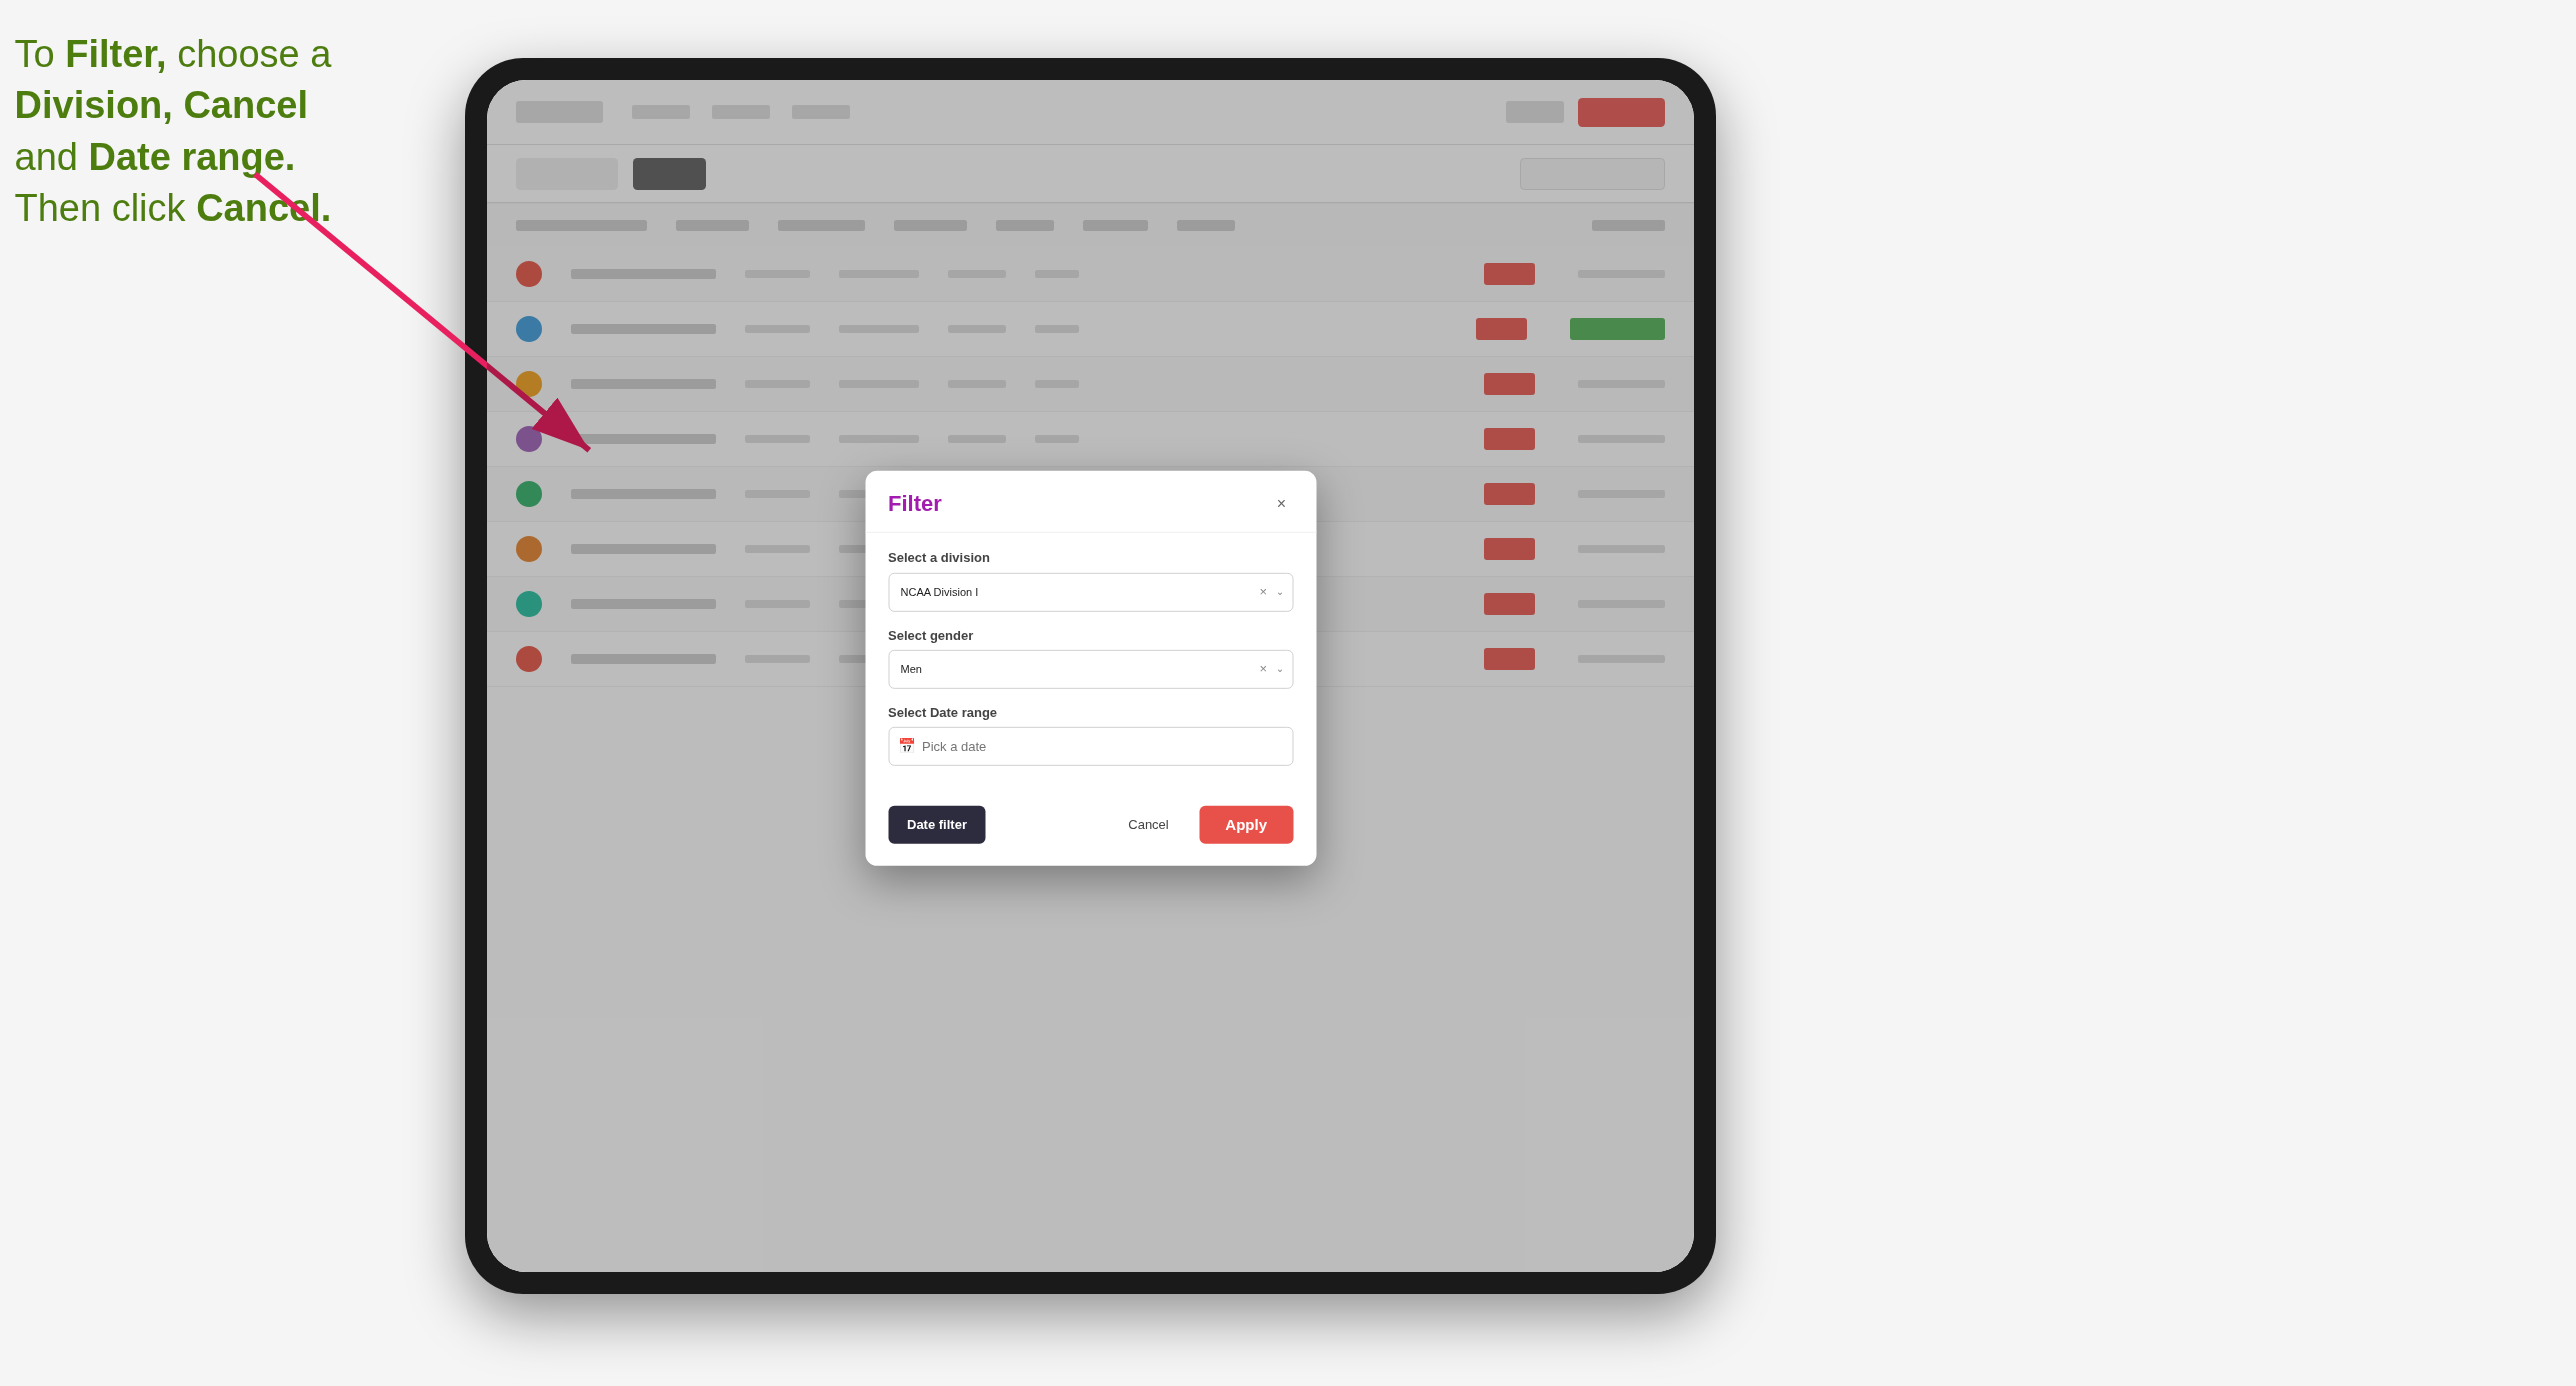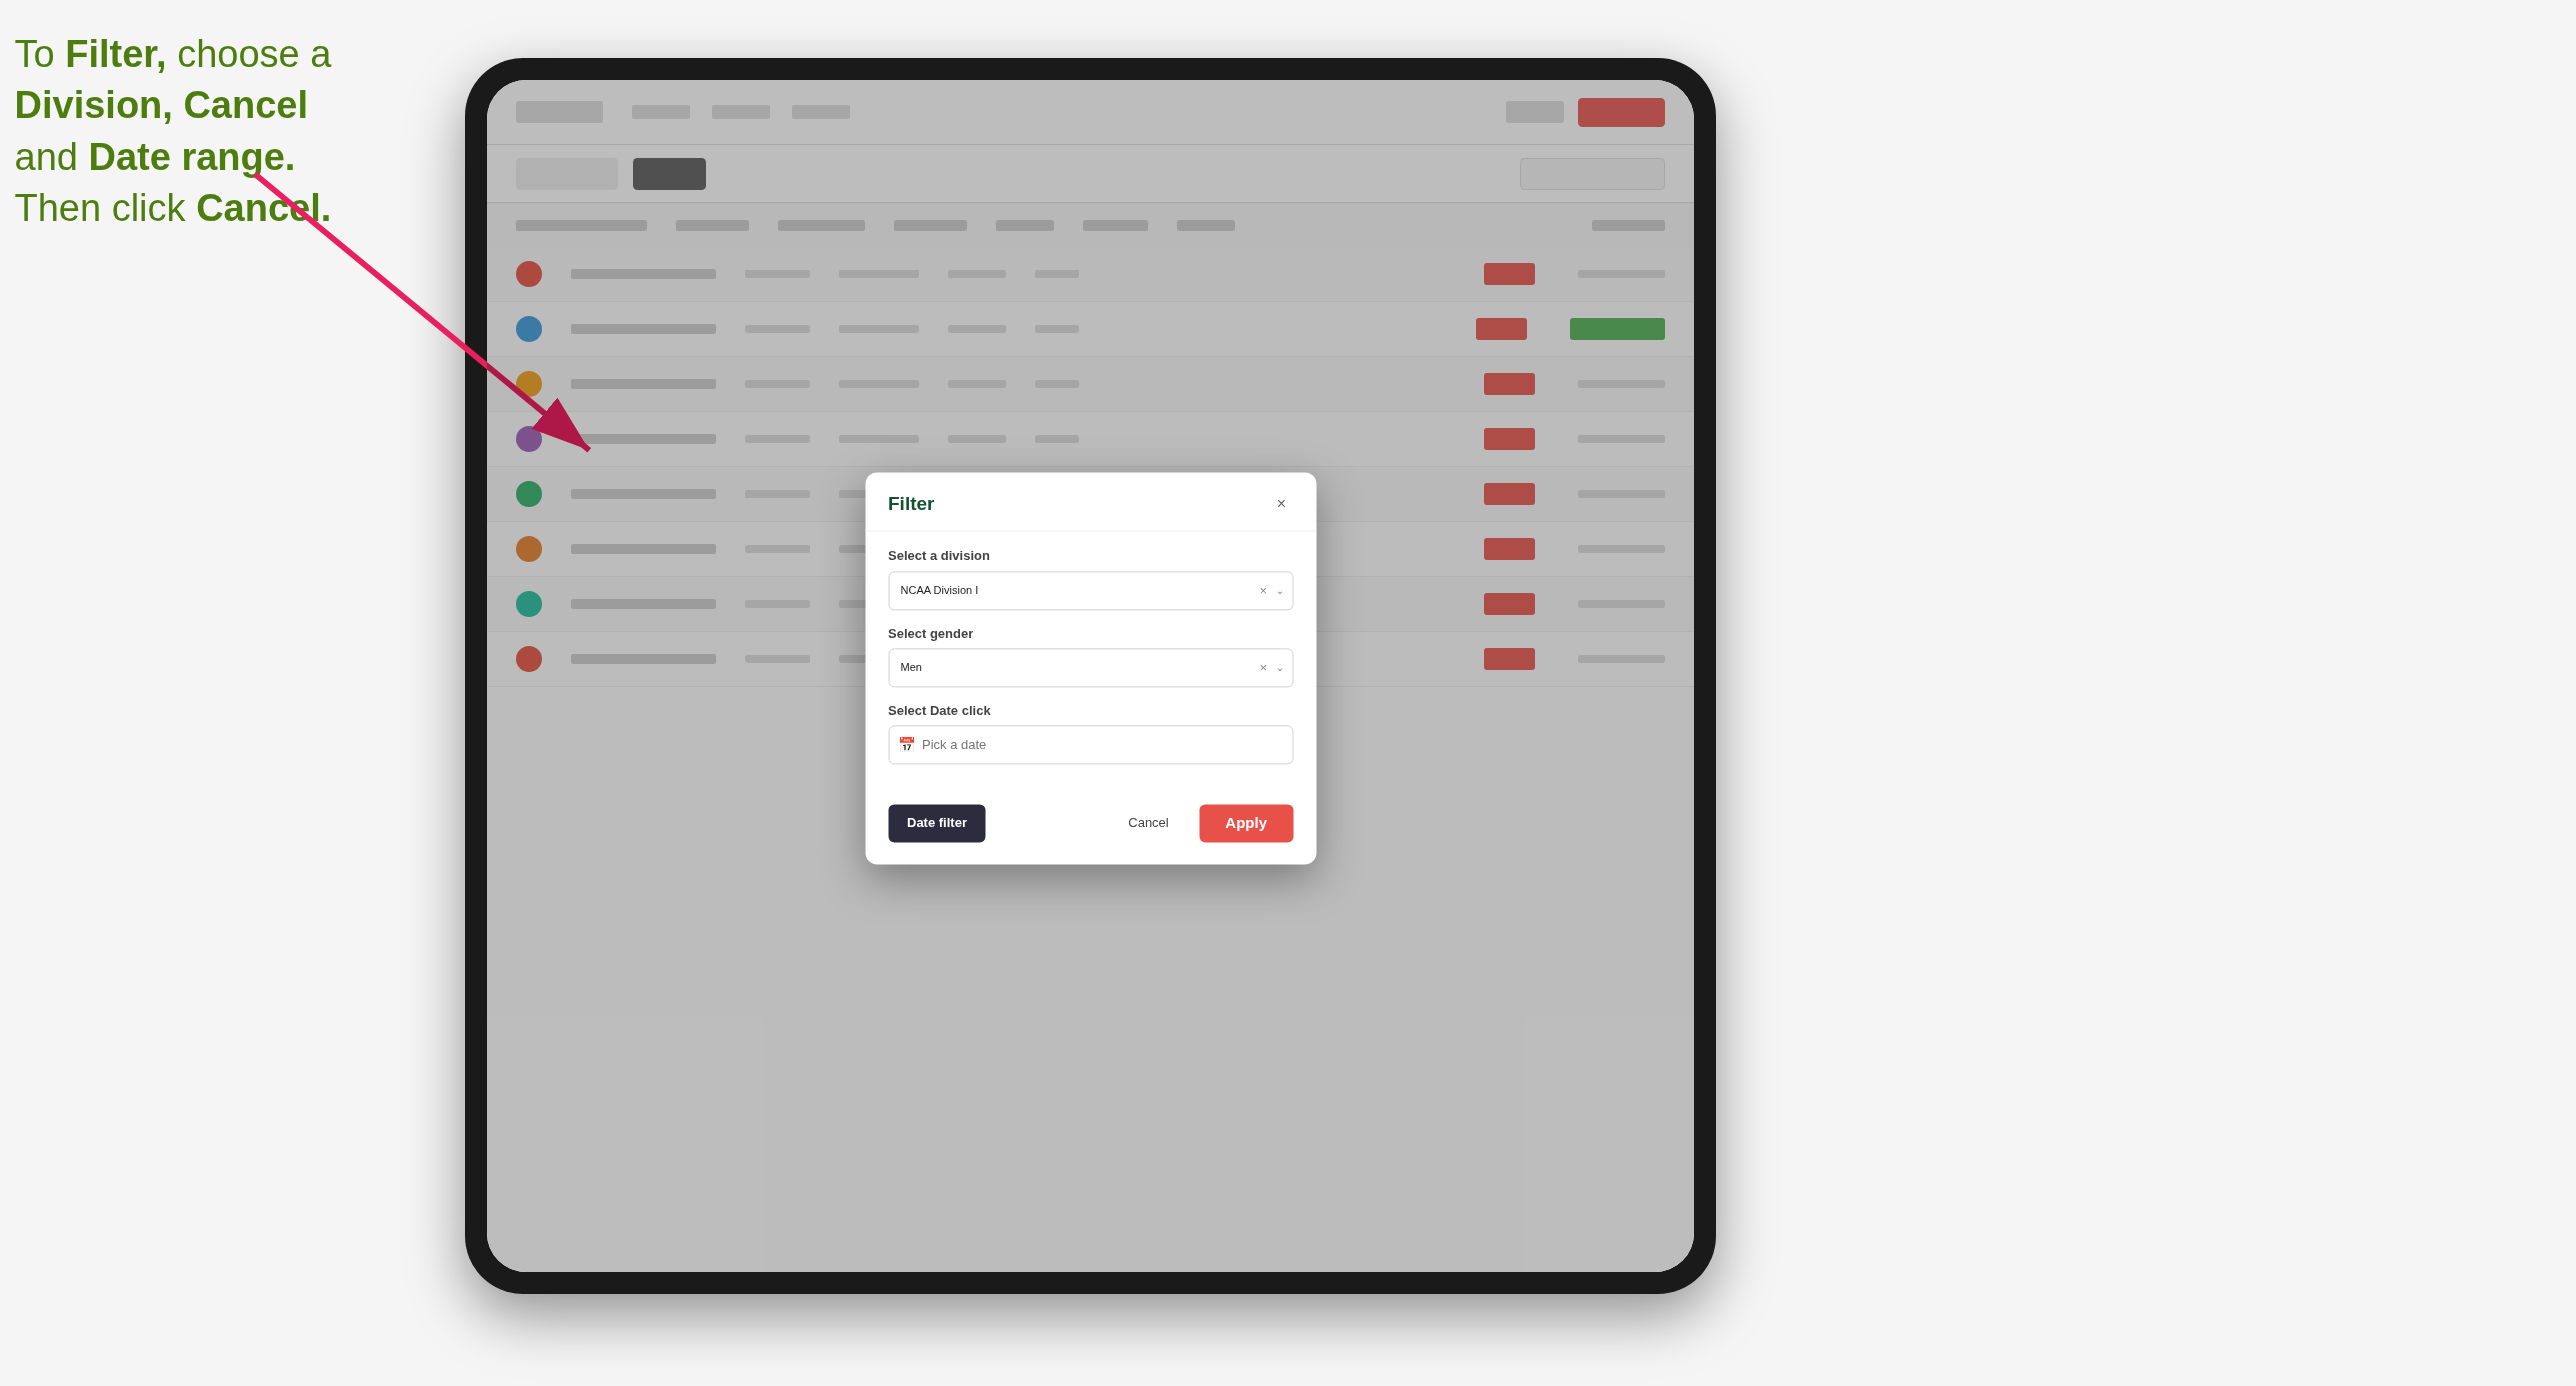--- a/index.html
+++ b/index.html
@@ -241,23 +241,23 @@
 
     .modal-header {
       display: flex;
       align-items: center;
       justify-content: space-between;
       padding: 20.4px 23px 14.5px 23px;
       border-bottom: 0.7px solid #f0f0f0;
     }
 
     .modal-title {
-      font-size: 19px;
+      font-size: 22px;
       font-weight: 700;
-      color: #14532d;
+      color: #a21caf;
     }
 
     .modal-close {
       width: 23px;
       height: 23px;
       display: flex;
       align-items: center;
       justify-content: center;
       cursor: pointer;
       color: #666;
@@ -577,21 +577,21 @@
             <select>
               <option>Men</option>
               <option>Women</option>
             </select>
             <button class="select-clear-btn">×</button>
             <span class="select-arrow">⌄</span>
           </div>
         </div>
 
         <div class="form-group">
-          <label class="form-label">Select Date click</label>
+          <label class="form-label">Select Date range</label>
           <div class="date-input-wrapper">
             <span class="date-icon">📅</span>
             <input type="text" placeholder="Pick a date" style="">
           </div>
         </div>
       </div>
 
       <div class="modal-footer">
         <button class="btn-clear">Date filter</button>
         <div class="footer-right">

